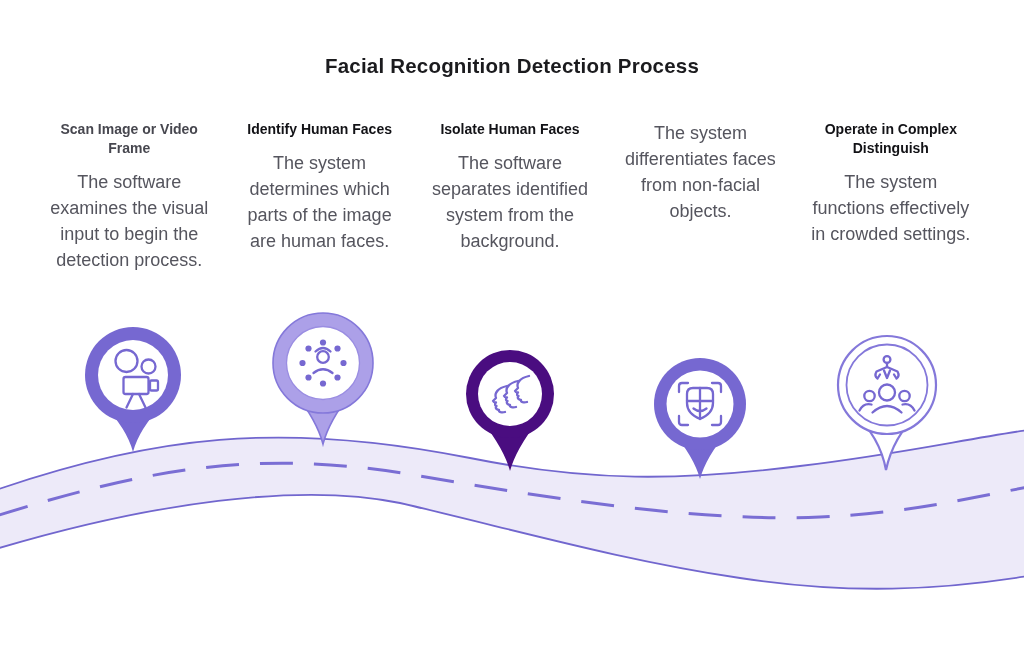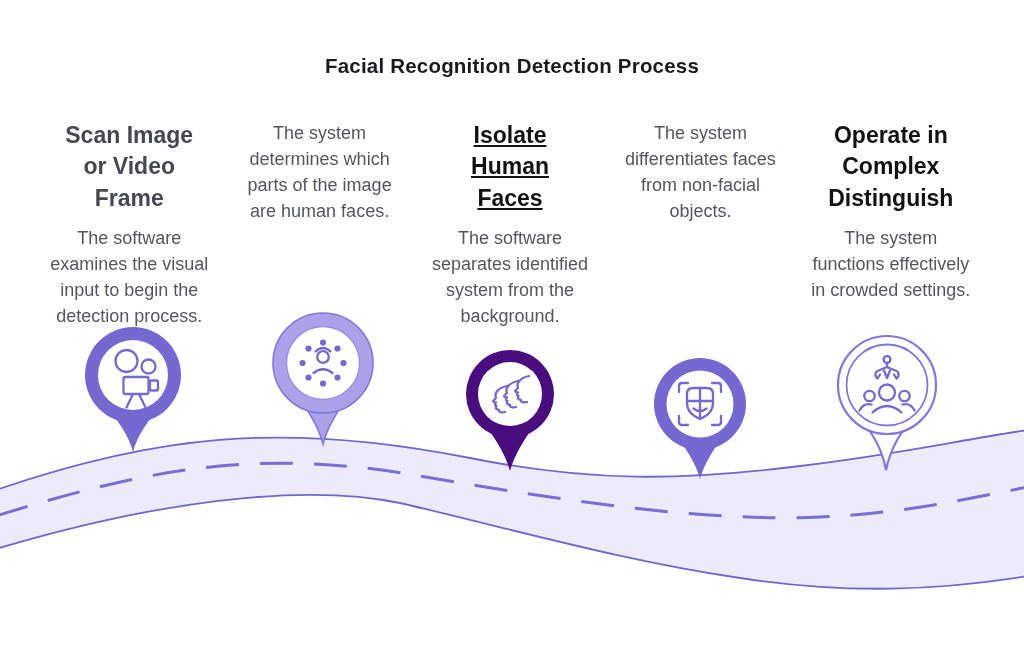--- a/index.html
+++ b/index.html
@@ -11,26 +11,26 @@
     position:absolute;top:54px;left:0;right:0;margin:0;
     text-align:center;font-size:20.5px;font-weight:bold;color:#1b1b1e;
     letter-spacing:.2px;
   }
   .steps{
     position:absolute;top:120px;left:38px;right:42px;
     display:flex;gap:8px;
   }
   .step{flex:1;text-align:center;}
   .step h2{
-    font-size:23px;line-height:1.36;font-weight:bold;color:#121216;
+    font-size:14px;line-height:1.36;font-weight:bold;color:#121216;
     margin:0 auto 11px;max-width:152px;
   }
   .step:nth-child(1) h2{color:#47474f;max-width:142px;}
   .step:nth-child(2) h2{max-width:148px;}
-  .step:nth-child(3) h2{max-width:148px;text-decoration:underline;}
+  .step:nth-child(3) h2{max-width:148px;}
   .step:nth-child(4) h2{max-width:124px;}
   .step:nth-child(5) h2{max-width:134px;}
   .step p{
     font-size:18px;line-height:1.45;color:#55555e;margin:0 auto;max-width:168px;
   }
   svg.scene{position:absolute;left:0;top:0;}
   .icon{fill:none;stroke-width:2.3;stroke-linecap:round;stroke-linejoin:round;}
   .icon .dot{stroke:none;}
 </style>
 </head>
@@ -39,20 +39,21 @@
 <div class="canvas">
 
   <h1 class="title">Facial Recognition Detection Process</h1>
 
   <div class="steps">
     <div class="step">
       <h2>Scan Image or Video Frame</h2>
       <p>The software examines the visual input to begin the detection process.</p>
     </div>
     <div class="step">
+      <h2>Identify Human Faces</h2>
       <p>The system determines which parts of the image are human faces.</p>
     </div>
     <div class="step">
       <h2>Isolate Human Faces</h2>
       <p>The software separates identified system from the background.</p>
     </div>
     <div class="step">
       <p>The system differentiates faces from non-facial objects.</p>
     </div>
     <div class="step">

